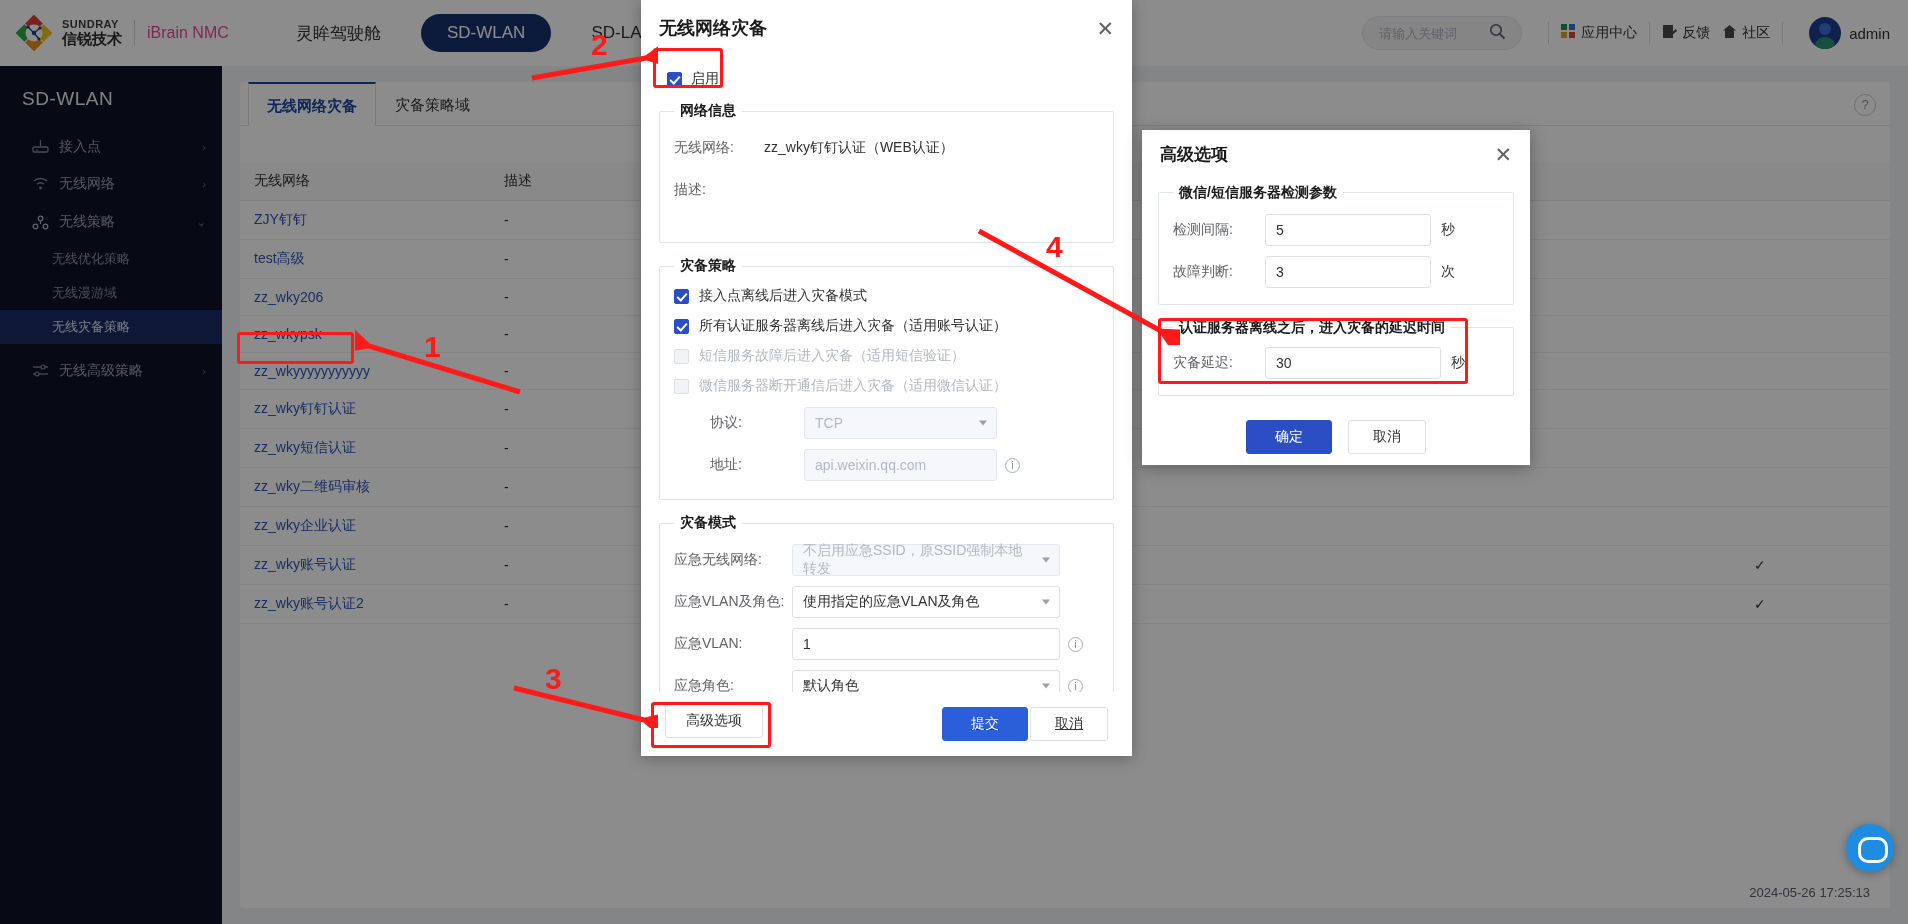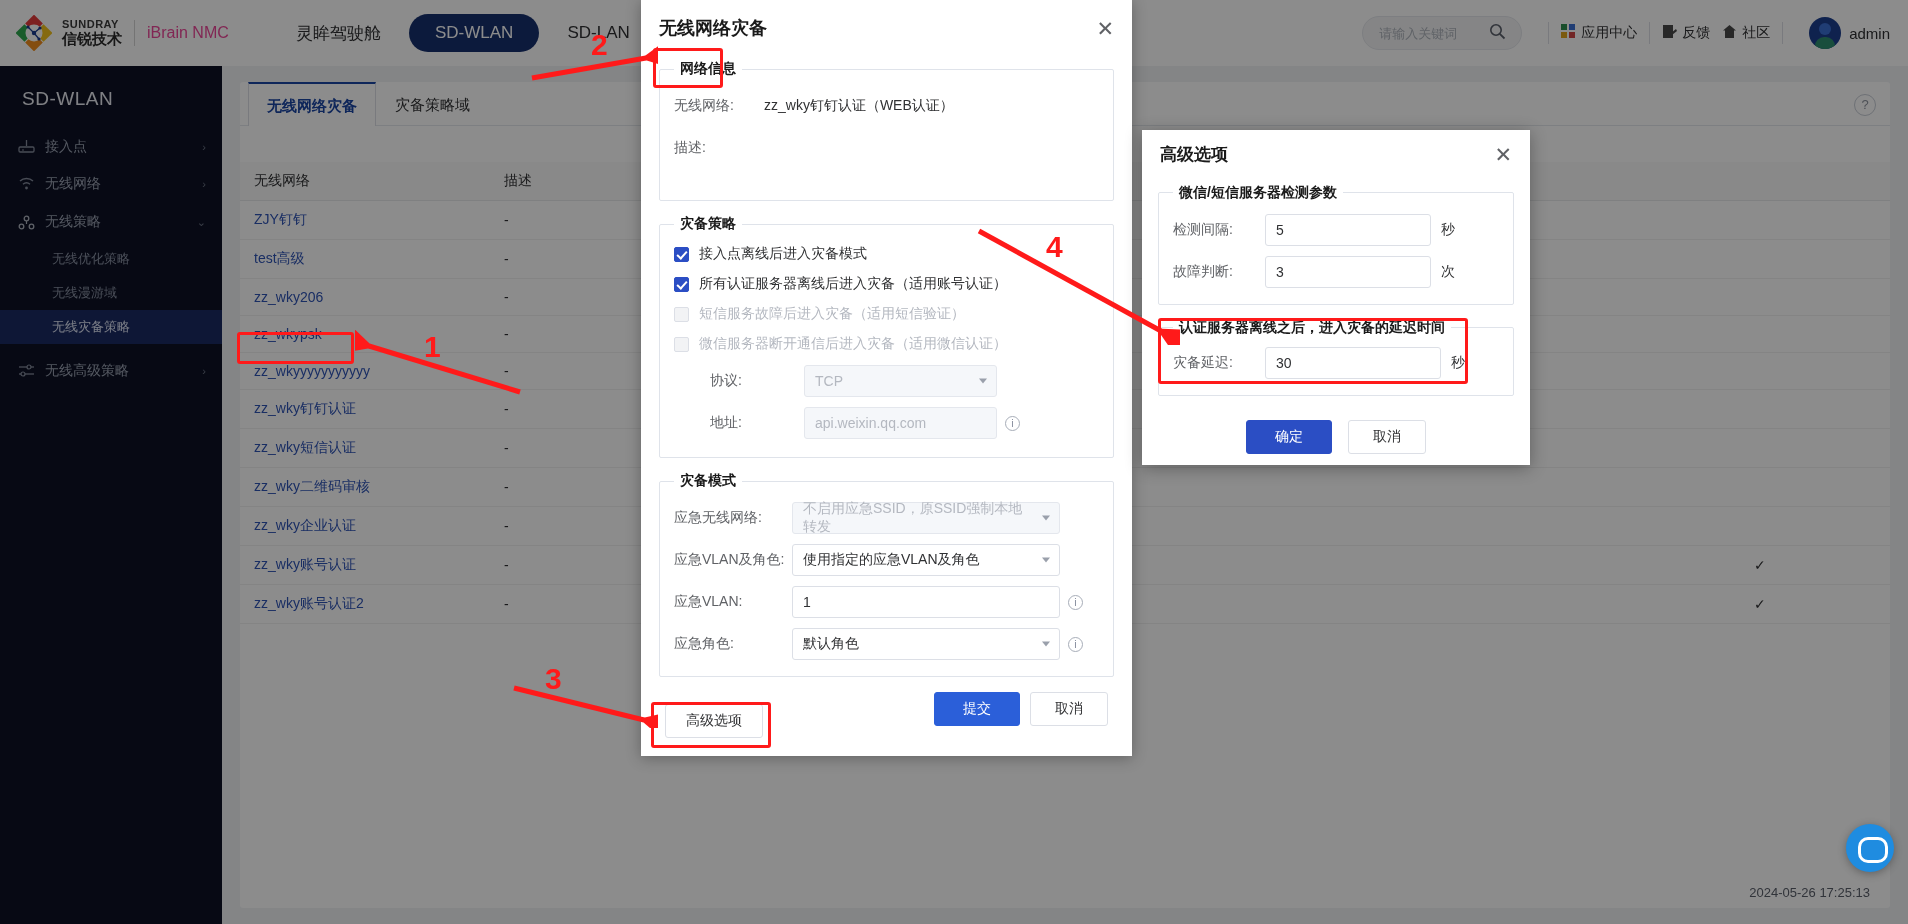--- a/index.html
+++ b/index.html
@@ -15,21 +15,21 @@
     position:absolute; top:0; left:0; width:1908px; height:66px;
     background:#ffffff; display:flex; align-items:center; z-index:2;
   }
   .brand { display:flex; align-items:center; padding-left:16px; width:270px; }
   .logo-mark { width:36px; height:36px; position:relative; flex:0 0 36px; }
   .brand-cn { margin-left:10px; line-height:1.05; }
   .brand-cn .en { font-size:11px; font-weight:bold; letter-spacing:.5px; color:#3a3a3a; }
   .brand-cn .cn { font-size:15px; font-weight:bold; color:#2b2b2b; }
   .brand-div { width:1px; height:26px; background:#d4d4d4; margin:0 12px; }
   .brand-app { font-size:16px; color:#ec4899;text-align:right; }
-  .topnav { display:flex; align-items:center; gap:16px; margin-left:14px;text-align:right; }
+  .topnav { display:flex; align-items:center; gap:28px; margin-left:14px;text-align:right; }
   .topnav .nav-item { font-size:17px; color:#303133; padding:6px 12px; cursor:pointer; white-space:nowrap; }
   .topnav .nav-item.active {
     background:#17306e; color:#fff; border-radius:20px; padding:9px 26px; font-size:17px;
   }
   .topright { margin-left:auto; display:flex; align-items:center; padding-right:18px; gap:0; }
   .searchbox {
     width:160px; height:34px; border-radius:17px; background:#f2f3f5; border:1px solid #e4e6eb;
     display:flex; align-items:center; padding:0 10px 0 14px; margin-right:14px;
   }
   .searchbox input {
@@ -48,21 +48,21 @@
   .avatar:after { content:""; position:absolute; left:6px; top:20px; width:20px; height:14px; border-radius:9px 9px 0 0; background:#2f8f6f; }
   .user-name { margin-left:8px; font-size:15px; color:#303133; }
 
   
   .sidebar {
     position:absolute; left:0; top:66px; width:222px; height:858px;
     background:#0d1226; color:#c9ced8; z-index:1;
   }
   .sb-title { font-size:19px; color:#e8eaf0; padding:22px 0 18px 22px; letter-spacing:.5px; }
   .sb-item {
-    display:flex; align-items:center; height:37px; padding:0 16px 0 16px;
+    display:flex; align-items:center; height:37px; padding:0 16px 0 30px;
     font-size:14px; color:#9aa1b1; cursor:pointer; position:relative;
   }
   .sb-item .ico { width:20px; display:inline-flex; justify-content:center; margin-right:9px; opacity:.85; }
   .sb-item .chev { margin-left:auto; font-size:11px; opacity:.65; }
   .sb-item.group { height:40px; }
   .sb-sub { padding-left:52px; height:34px; display:flex; align-items:center; font-size:13px; color:#8a91a3; cursor:pointer; }
   .sb-sub.active { background:#1b2a63; color:#dfe5f5; }
 
   
   .content { position:absolute; left:222px; top:66px; width:1686px; height:858px; background:#f0f2f5; padding:16px 18px; }
@@ -96,21 +96,21 @@
 
   
   .dlg {
     position:absolute; left:641px; top:0; width:491px; height:756px; background:#fff; z-index:20;
     box-shadow:0 2px 14px rgba(0,0,0,.3); display:flex; flex-direction:column;
   }
   .dlg-head { height:56px; display:flex; align-items:center; padding:0 18px; }
   .dlg-title { font-size:18px; font-weight:bold; color:#1a1a1a; }
   .dlg-close { margin-left:auto; font-size:21px; color:#606266; cursor:pointer; line-height:1; }
   .dlg-body { flex:1; overflow:hidden; padding:4px 18px 0 18px; }
-  .dlg-foot { height:64px; display:flex; justify-content:flex-end; gap:10px; padding:0 24px; }
+  .dlg-foot { height:64px; display:flex; align-items:center; justify-content:flex-end; gap:2px; padding:0 24px;text-decoration:underline; }
 
   .enable-row { display:flex; align-items:center; gap:9px; padding:10px 8px 14px 8px; }
   fieldset.fs { border:1px solid #dfe3ea; border-radius:2px; margin:0 0 14px 0; padding:12px 14px 14px 14px; }
   fieldset.fs legend { font-size:14px; font-weight:bold; color:#1a1a1a; padding:0 6px; }
   .frow { display:flex; align-items:center; min-height:32px; margin-bottom:10px; }
   .flabel { width:90px; font-size:14px; color:#606266; flex:0 0 90px; }
   .fval { font-size:14px; color:#303133; }
   .cb { width:15px; height:15px; border-radius:2px; border:1px solid #c3c8d2; background:#fff; flex:0 0 15px; position:relative; cursor:pointer; }
   .cb.on { background:#2b4ec4; border-color:#2b4ec4; }
   .cb.on:after {
@@ -401,20 +401,24 @@
 
 <div class="scrim"></div>
 
 <div class="dlg">
   <div class="dlg-head">
     <span class="dlg-title">无线网络灾备</span>
     <span class="dlg-close">✕</span>
   </div>
   <div class="dlg-body">
 
+    <div class="enable-row">
+      <span class="cb on"></span>
+      <span>启用</span>
+    </div>
 
     <fieldset class="fs">
       <legend>网络信息</legend>
       <div class="frow">
         <span class="flabel">无线网络:</span>
         <span class="fval">zz_wky钉钉认证（WEB认证）</span>
       </div>
       <div class="frow" style="margin-bottom:22px;">
         <span class="flabel">描述:</span>
         <span class="fval"></span>

